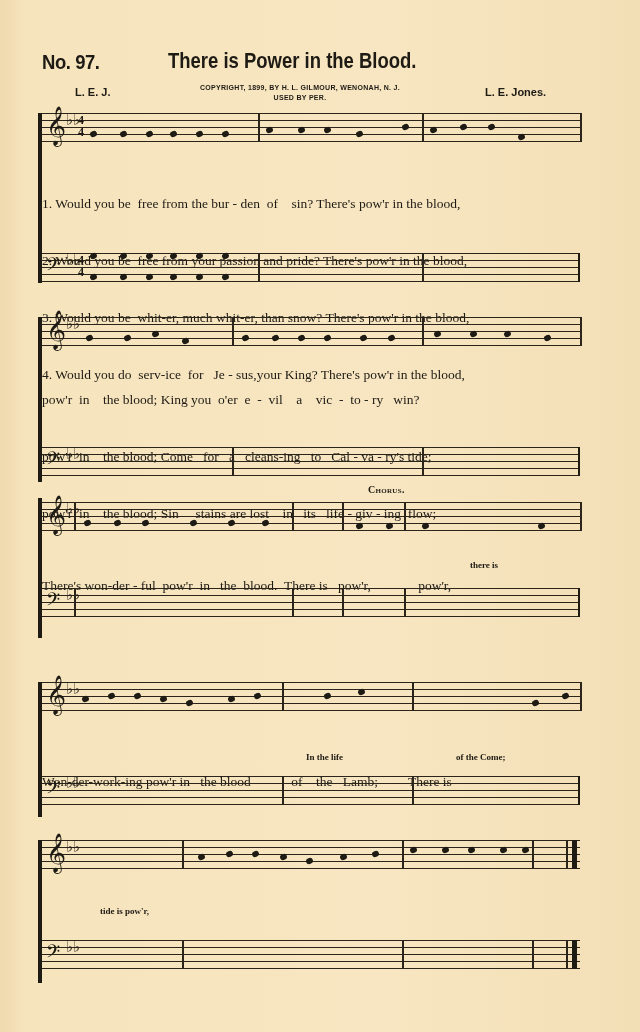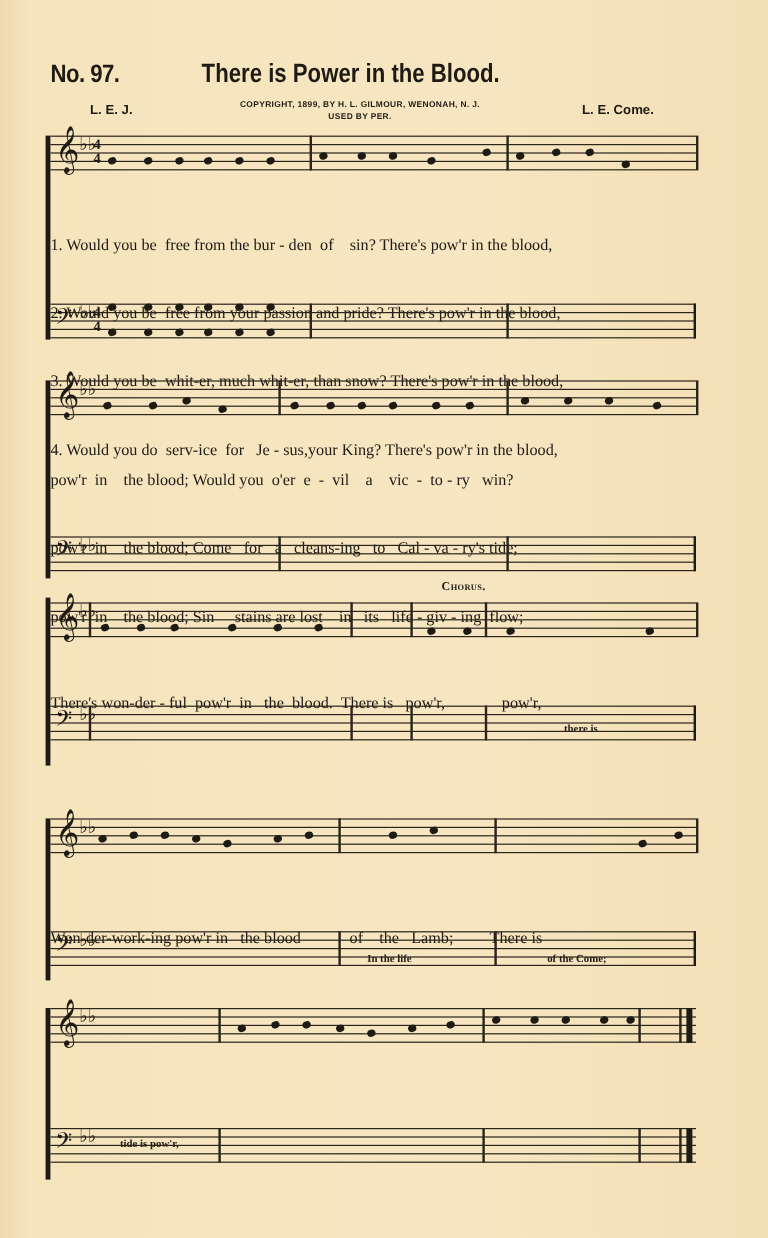--- a/index.html
+++ b/index.html
@@ -23,36 +23,36 @@
   .staff .line { position:absolute; left:0; right:0; height:1.4px; background:#2a241b; }
   .staff .bar { position:absolute; top:0; width:1.6px; height:29px; background:#2a241b; }
   .staff .endbar { position:absolute; top:0; width:5px; height:29px; background:#1e1a14; }
   .clef { position:absolute; left:4px; font-size:34px; line-height:28px; top:-2px; font-family:"DejaVu Sans", sans-serif; }
   .bclef { position:absolute; left:4px; font-size:22px; line-height:28px; top:0; font-family:"DejaVu Sans", sans-serif; }
   .keysig { position:absolute; left:24px; top:-2px; font-size:15px; font-family:"DejaVu Sans", sans-serif; }
   .time { position:absolute; left:36px; top:1px; font-size:12px; line-height:12px; font-weight:bold; font-family:"Liberation Serif", serif; }
   .note { position:absolute; width:7px; height:6px; border-radius:50%; background:#1e1a14; transform:rotate(-20deg); }
   .lyr { position:absolute; left:4px; right:0; font-size:13.5px; line-height:19px; white-space:pre; }
   .lyr span { display:block; }
-  .small { position:absolute; font-size:9px; font-weight:bold; font-family:"Liberation Serif", serif; white-space:nowrap;margin-top:42px; }
+  .small { position:absolute; font-size:9px; font-weight:bold; font-family:"Liberation Serif", serif; white-space:nowrap; }
   .chorus { position:absolute; font-size:10px; font-weight:bold; font-variant:small-caps; letter-spacing:0.3px; }
 </style>
 </head>
 <body>
 
 <div class="page">
 
   <div class="abs hdr-no">No. 97.</div>
   <div class="abs hdr-title">There is Power in the Blood.</div>
   <div class="abs copyright">
     <div>COPYRIGHT, 1899, BY H. L. GILMOUR, WENONAH, N. J.</div>
     <div>USED BY PER.</div>
   </div>
   <div class="abs lyricist">L. E. J.</div>
-  <div class="abs composer">L. E. Come.</div>
+  <div class="abs composer">L. E. Jones.</div>
 
   <div class="system" style="top:108px;height:190px;">
     <div class="brace" style="top:5px;height:170px;"></div>
     <div class="staff" style="top:5px;">
       <div class="line" style="top:0"></div>
         <div class="line" style="top:7px"></div>
         <div class="line" style="top:14px"></div>
         <div class="line" style="top:21px"></div>
         <div class="line" style="top:28px"></div>
       <span class="clef">𝄞</span>
@@ -132,21 +132,21 @@
         <div class="note" style="left:256px;top:18px"></div>
         <div class="note" style="left:282px;top:18px"></div>
         <div class="note" style="left:318px;top:18px"></div>
         <div class="note" style="left:346px;top:18px"></div>
       <div class="note" style="left:392px;top:14px"></div>
         <div class="note" style="left:428px;top:14px"></div>
         <div class="note" style="left:462px;top:14px"></div>
         <div class="note" style="left:502px;top:18px"></div>
     </div>
     <div class="lyr" style="top:40px;">
-      <span>pow'r  in    the blood; Would you  o'er  e  -  vil    a    vic  -  to - ry   win?</span>
+      <span>pow'r  in    the blood; King you  o'er  e  -  vil    a    vic  -  to - ry   win?</span>
       <span>pow'r  in    the blood; Come   for   a   cleans-ing   to   Cal - va - ry's tide;</span>
       <span>pow'r  in    the blood; Sin     stains are lost    in   its   life - giv - ing  flow;</span>
     </div>
     <div class="staff" style="top:135px;">
       <div class="line" style="top:0"></div>
         <div class="line" style="top:7px"></div>
         <div class="line" style="top:14px"></div>
         <div class="line" style="top:21px"></div>
         <div class="line" style="top:28px"></div>
       <span class="bclef">𝄢</span>

